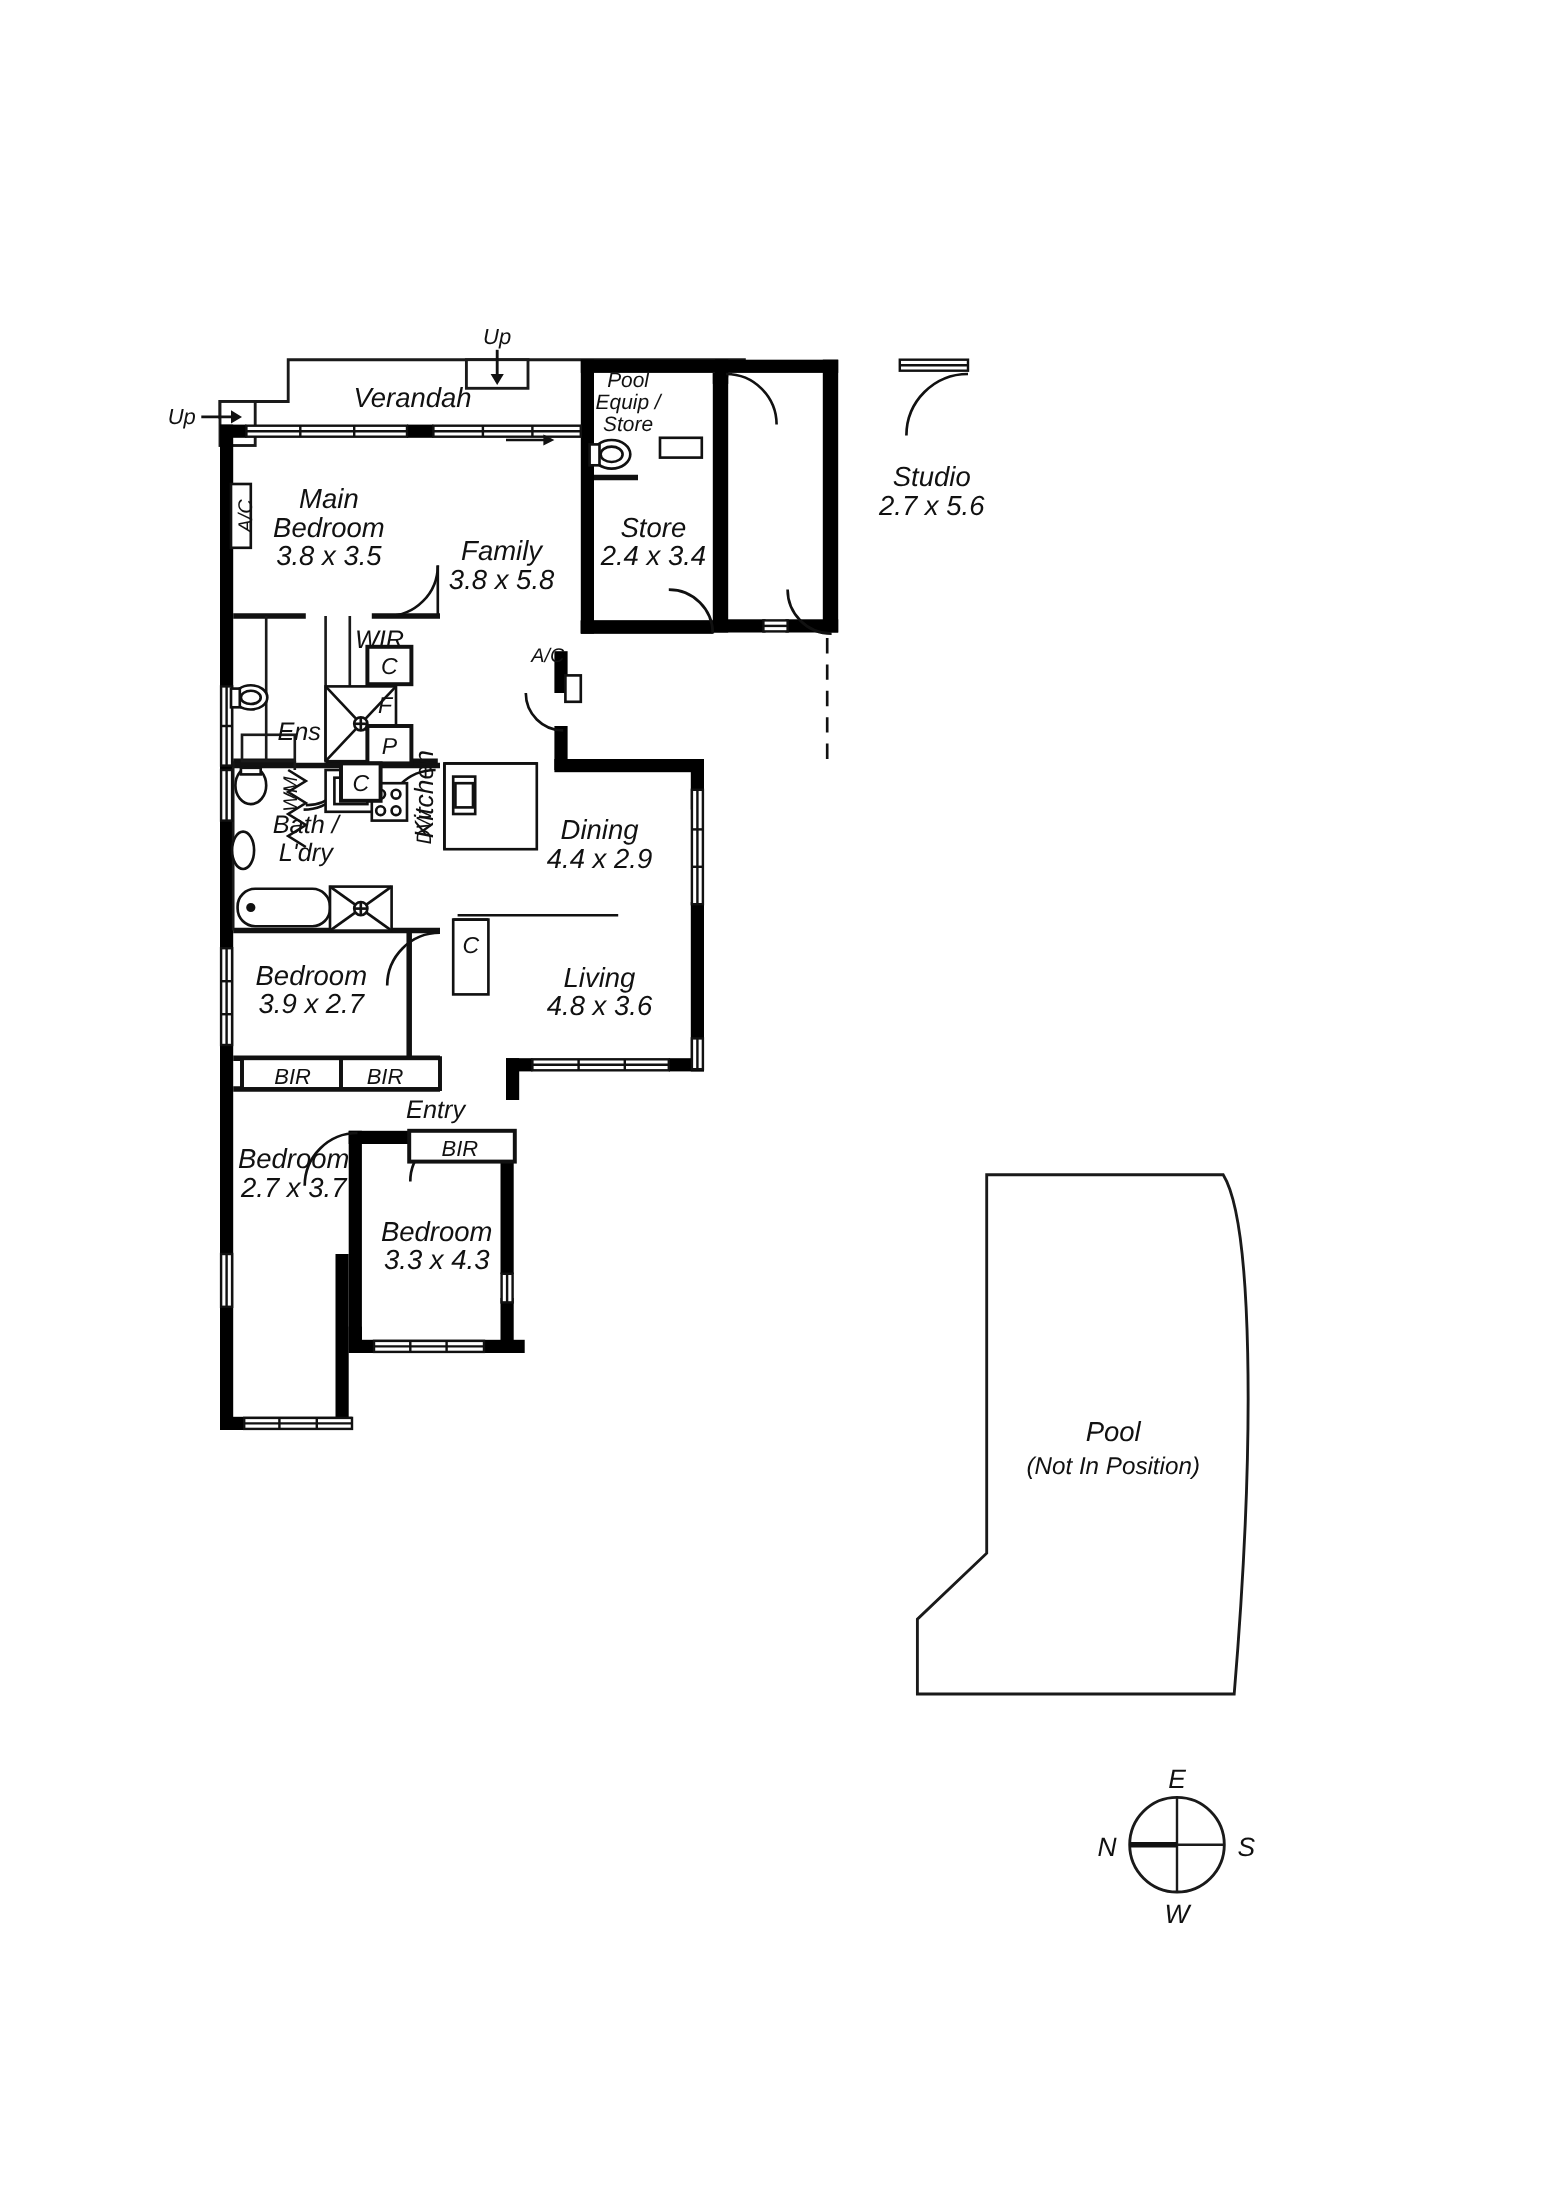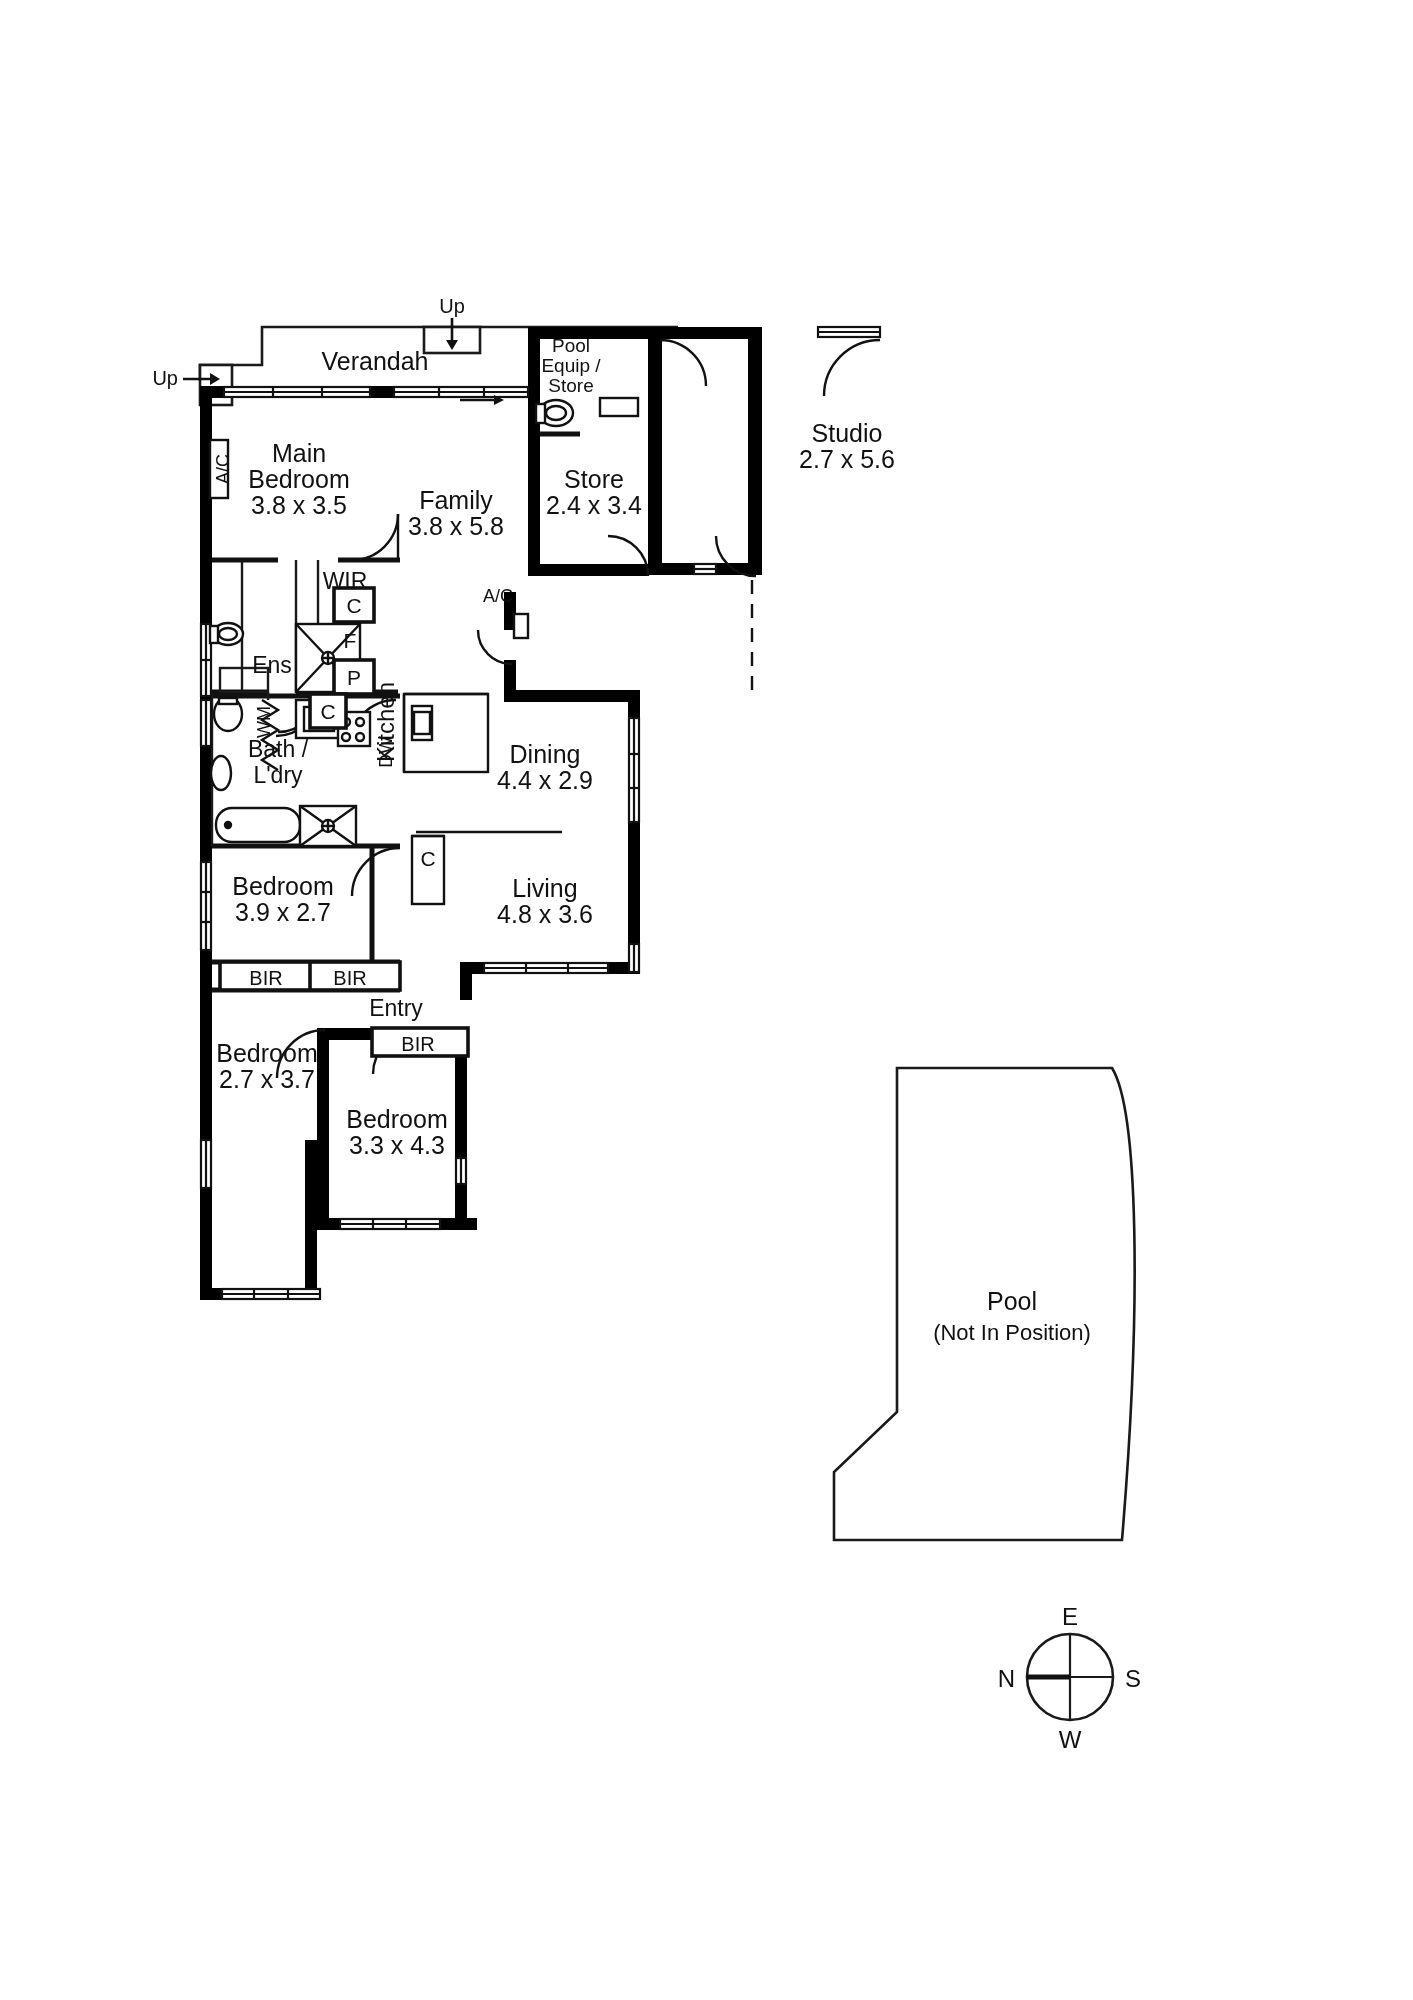--- a/index.html
+++ b/index.html
@@ -1,17 +1,17 @@
 <!DOCTYPE html>
 <html><head>
 <meta charset="utf-8">
 <style>
   html,body{margin:0;padding:0;background:#ffffff;}
   body{width:1413px;height:2000px;font-family:"Liberation Sans",sans-serif;color:#000;}
-  #stage{position:relative;width:1413px;height:2000px;overflow:hidden;background:#fff;}
+  #stage{position:relative;width:1413px;height:2000px;overflow:hidden;background:#fff;font-style:italic;}
   svg{display:block;}
   .lbl{font-family:"Liberation Sans",sans-serif;fill:#111;}
 </style>
 </head>
 <body>
 
 <div id="stage">
 <svg width="1413" height="2000" viewBox="0 0 1413 2000">
   <rect x="0" y="0" width="1413" height="2000" fill="#ffffff"></rect>
 

